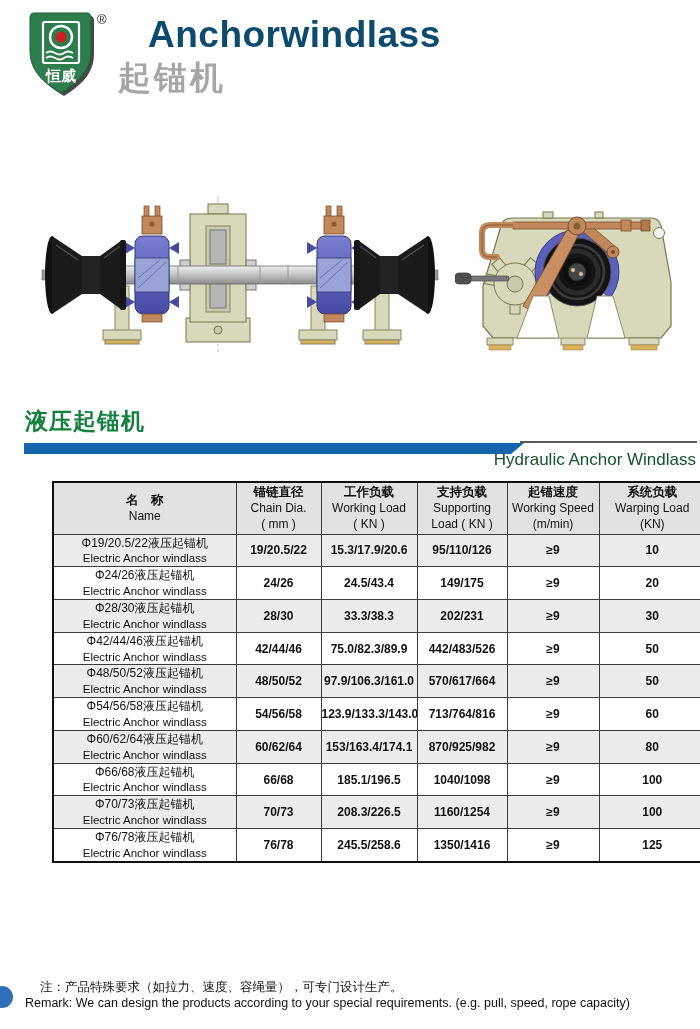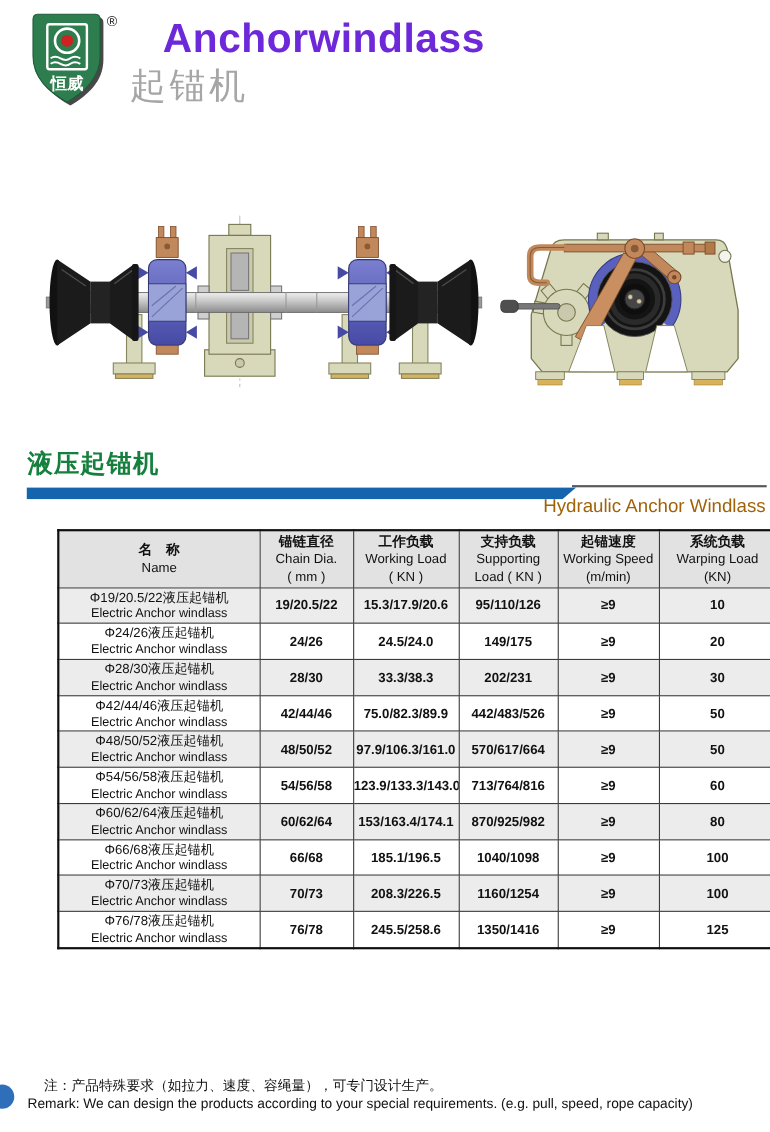--- a/index.html
+++ b/index.html
@@ -1,29 +1,29 @@
 <!DOCTYPE html>
 <html><head>
 <meta charset="utf-8">
 <style>
   html,body{margin:0;padding:0;}
   body{width:700px;height:1029px;position:relative;background:#fff;overflow:hidden;
        font-family:"Liberation Sans","DejaVu Sans",sans-serif;color:#111;}
 
   
-  .title-en{position:absolute;left:148px;top:14px;font-size:37px;font-weight:700;color:#6d28d9;letter-spacing:0.5px;}
-  .title-zh{position:absolute;left:118px;top:56px;font-size:33px;font-weight:400;color:#a6a6a6;letter-spacing:3px;}
+  .title-en{position:absolute;left:148px;top:14px;font-size:37px;font-weight:700;color:#0c4a6e;letter-spacing:0.5px;}
+  .title-zh{position:absolute;left:118px;top:56px;font-size:33px;font-weight:700;color:#a6a6a6;letter-spacing:3px;}
   .reg-mark{position:absolute;left:97px;top:12px;font-size:13px;color:#222;}
 
   
   .sec-zh{position:absolute;left:25px;top:406px;font-size:23px;font-weight:700;color:#15803d;letter-spacing:1px;}
   .sec-bar{position:absolute;left:24px;top:443px;width:500px;height:11px;background:#1464ae;
            clip-path:polygon(0 0,100% 0,calc(100% - 13px) 100%,0 100%);}
   .sec-line{position:absolute;left:520px;top:441px;width:177px;height:2px;background:#5a5a5a;}
-  .sec-en{position:absolute;right:4px;top:450px;font-size:17px;color:#a16207;}
+  .sec-en{position:absolute;right:4px;top:450px;font-size:17px;color:#14532d;}
 
   
   table.spec{position:absolute;left:24px;top:481px;width:653px;border-collapse:collapse;
              table-layout:fixed;border:2px solid #101010;margin-left:28px;}
   table.spec th,table.spec td{border:1px solid #3c3c3c;text-align:center;vertical-align:middle;
              padding:0;overflow:hidden;}
   table.spec thead tr{height:52px;background:#e2e2e2;}
   table.spec tbody tr{height:22px;background:#fff;}
   table.spec tbody tr.shade{background:#ececec;}
   .hz{font-size:12.5px;font-weight:700;line-height:1.35;}
@@ -291,21 +291,21 @@
         <td class="val">95/110/126</td>
         <td class="val">≥9</td>
         <td class="val">10</td>
       </tr>
       <tr>
         <td>
           <div class="nz">Φ24/26液压起锚机</div>
           <div class="ne">Electric Anchor windlass</div>
         </td>
         <td class="val">24/26</td>
-        <td class="val">24.5/24.0</td>
+        <td class="val">24.5/43.4</td>
         <td class="val">149/175</td>
         <td class="val">≥9</td>
         <td class="val">20</td>
       </tr>
       <tr class="shade">
         <td>
           <div class="nz">Φ28/30液压起锚机</div>
           <div class="ne">Electric Anchor windlass</div>
         </td>
         <td class="val">28/30</td>

